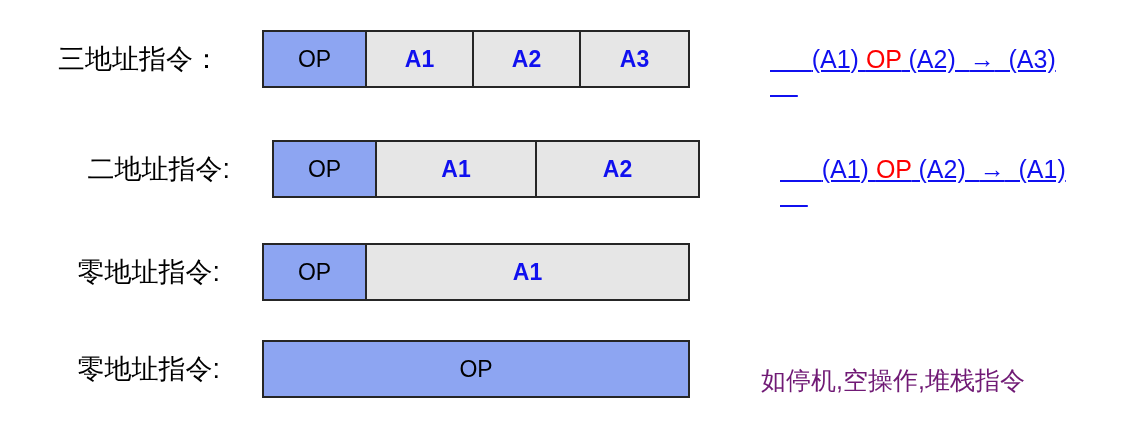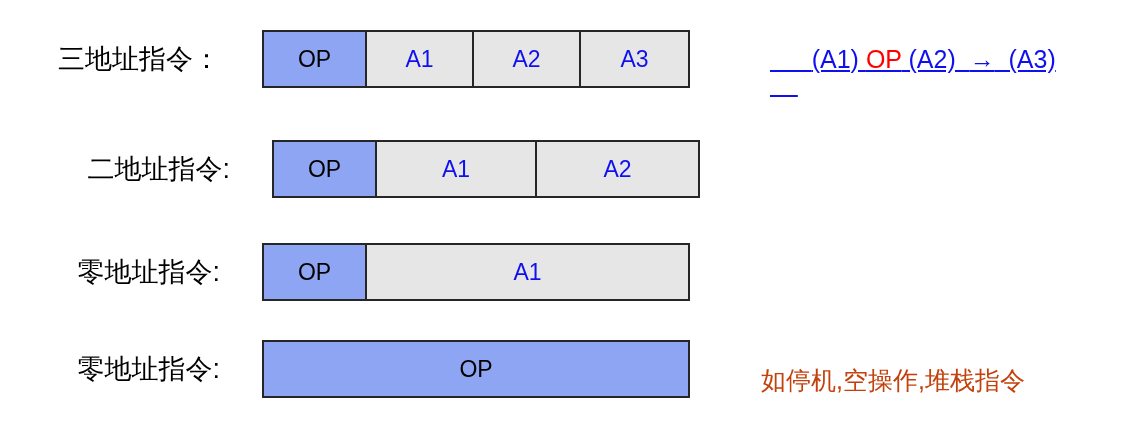--- a/index.html
+++ b/index.html
@@ -67,20 +67,21 @@
     border-right: none;
   }
 
   .cell.op {
     background: #8da5f2;
     color: #000000;
   }
   .cell.addr {
     background: #e6e6e6;
     color: #1010ef;
+    font-weight: bold;
   }
 
   
   .r1 .c-op   { width: 103px; }
   .r1 .c-a1   { width: 107px; }
   .r1 .c-a2   { width: 107px; }
   .r1 .c-a3   { width: 107px; text-align: center; }
 
   .r2 .c-op   { width: 103px; }
   .r2 .c-a1   { width: 160px; }
@@ -101,21 +102,21 @@
     text-decoration: underline;
   }
   .formula .op-red { color: #fe0000; }
   .formula .arrow  { color: #1010ef; }
 
   .note {
     position: absolute;
     left: 757px;
     font-size: 25px;
     line-height: 1;
-    color: #c2410c;
+    color: #701a75;
     white-space: pre;
     margin-top: 22px;
   }
 
   
   #row-1 { top: 30px; }
   #row-2 { top: 140px; margin-left: 10px; }
   #row-3 { top: 243px; }
   #row-4 { top: 340px; padding-left: 40px; }
 </style>
@@ -141,20 +142,23 @@
 
   <div class="row r2" id="row-2">
     <div class="row-label">二地址指令:</div>
 
     <div class="instr-table">
       <div class="cell op c-op">OP</div>
       <div class="cell addr c-a1">A1</div>
       <div class="cell addr c-a2">A2</div>
     </div>
 
+    <div class="formula">
+      <span>(A1) </span><span class="op-red">OP</span><span> (A2)  </span><span class="arrow">→</span><span>  (A1)</span>
+    </div>
   </div>
 
   <div class="row r3" id="row-3">
     <div class="row-label">零地址指令:</div>
 
     <div class="instr-table">
       <div class="cell op c-op">OP</div>
       <div class="cell addr c-a1">A1</div>
     </div>
 

